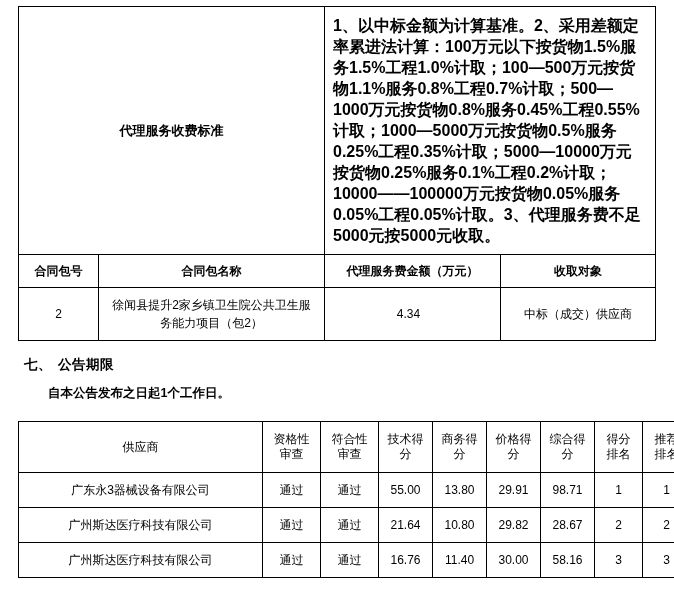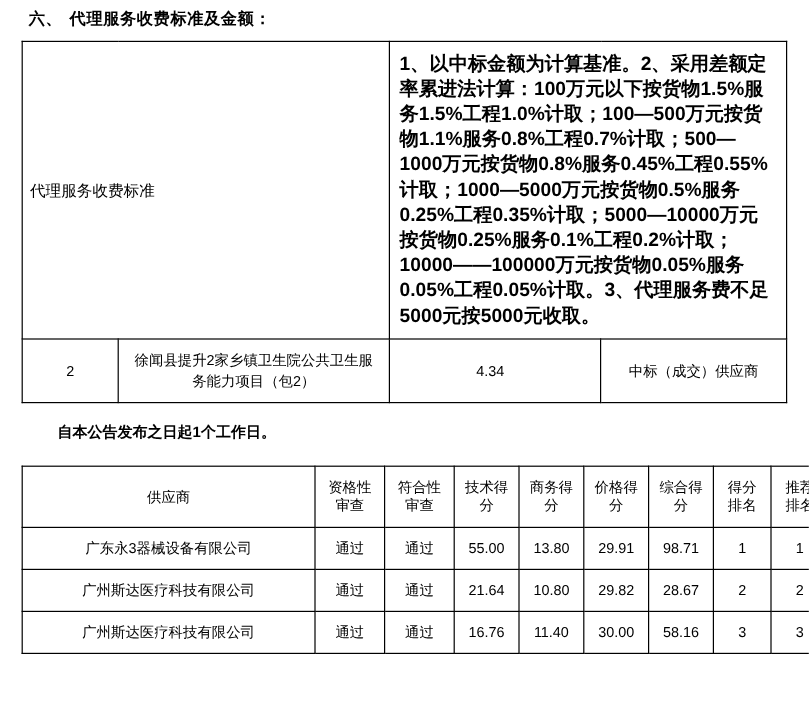--- a/index.html
+++ b/index.html
@@ -43,21 +43,22 @@
     font-size: 12px;
     vertical-align: middle;
     font-weight: normal;
   }
   
   #fee-table {
     margin-bottom: 14px;
   }
   #fee-table .label-cell {
     width: 308px;
-    font-weight: normal;
+    text-align: center;
+    font-weight: bold;
     font-size: 13px;
   }
   #fee-table .desc-cell {
     text-align: left;
     line-height: 21px;
     font-weight: bold;
     font-size: 16px;
     padding: 8px 8px 8px 8px;
   }
   #fee-table .hrow td {
@@ -116,45 +117,51 @@
   .c-price { width: 54px; }
   .c-total { width: 54px; }
   .c-rank { width: 48px; }
   .c-reco { width: 48px; }
 </style>
 </head>
 <body>
 
 <div class="page">
 
-  <div class="section-title">
-    <span class="num">六、</span><span>代理服务收费标准及金额：</span>
-  </div>
 
   <table class="doc" id="fee-table">
     <colgroup>
       <col class="col-pkgno">
       <col class="col-pkgname">
       <col class="col-amount">
       <col class="col-target">
     </colgroup>
     <tbody>
       <tr>
         <td class="label-cell" colspan="2">代理服务收费标准</td>
         <td class="desc-cell" colspan="2">1、以中标金额为计算基准。2、采用差额定率累进法计算：100万元以下按货物1.5%服务1.5%工程1.0%计取；100—500万元按货物1.1%服务0.8%工程0.7%计取；500—1000万元按货物0.8%服务0.45%工程0.55%计取；1000—5000万元按货物0.5%服务0.25%工程0.35%计取；5000—10000万元按货物0.25%服务0.1%工程0.2%计取；10000——100000万元按货物0.05%服务0.05%工程0.05%计取。3、代理服务费不足5000元按5000元收取。</td>
       </tr>
+      <tr class="hrow">
+        <td>合同包号</td>
+        <td>合同包名称</td>
+        <td>代理服务费金额（万元）</td>
+        <td>收取对象</td>
+      </tr>
       <tr class="drow">
         <td>2</td>
         <td class="pkgname">徐闻县提升2家乡镇卫生院公共卫生服务能力项目（包2）</td>
         <td class="amount">4.34</td>
         <td>中标（成交）供应商</td>
       </tr>
     </tbody>
   </table>
 
+  <div class="section-title">
+    <span class="num">七、</span><span>公告期限</span>
+  </div>
   <div class="para">自本公告发布之日起1个工作日。</div>
 
   <div class="sec-spacer-1"></div>
 
 
   <table class="doc" id="supplier-table">
     <colgroup>
       <col class="c-sup">
       <col class="c-qual">
       <col class="c-conf">

